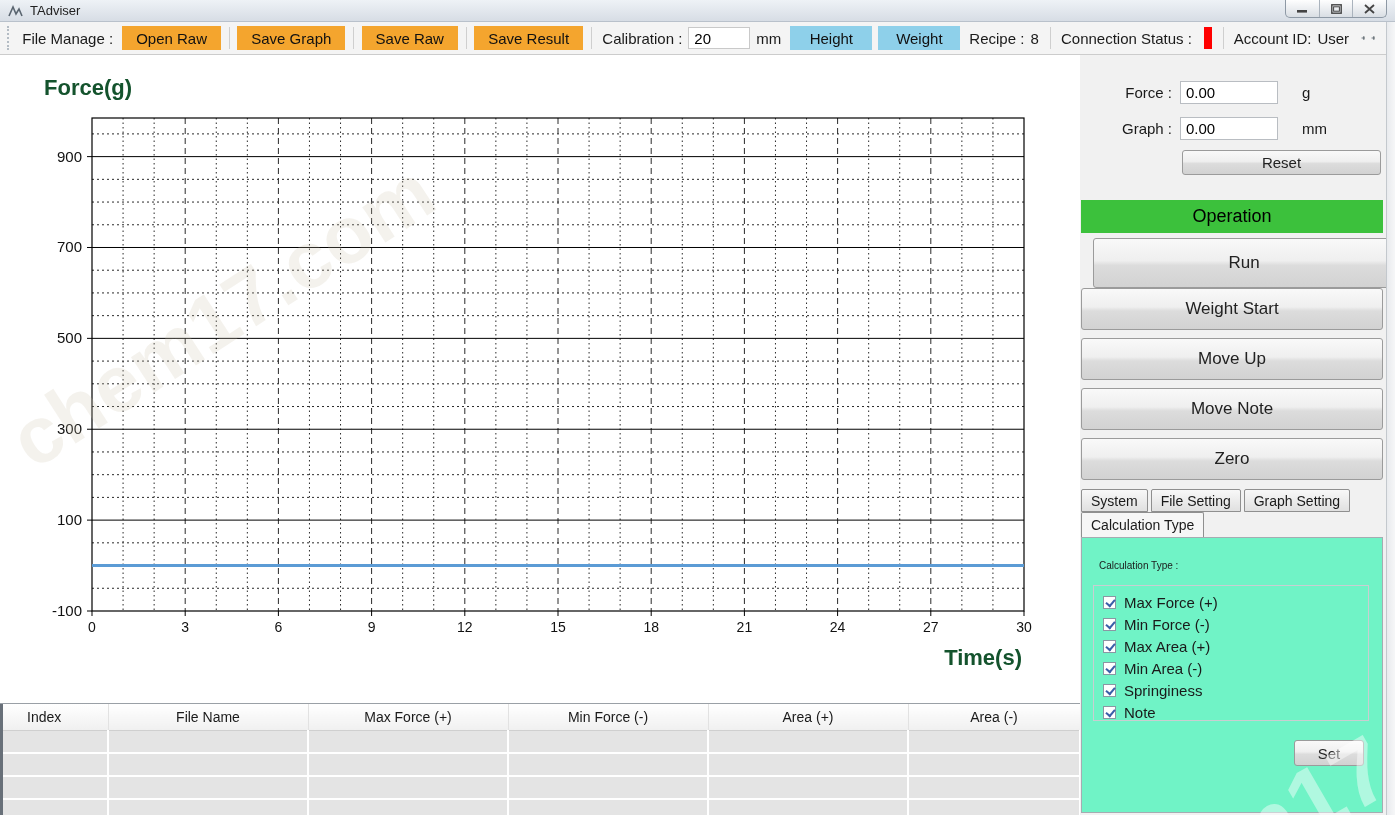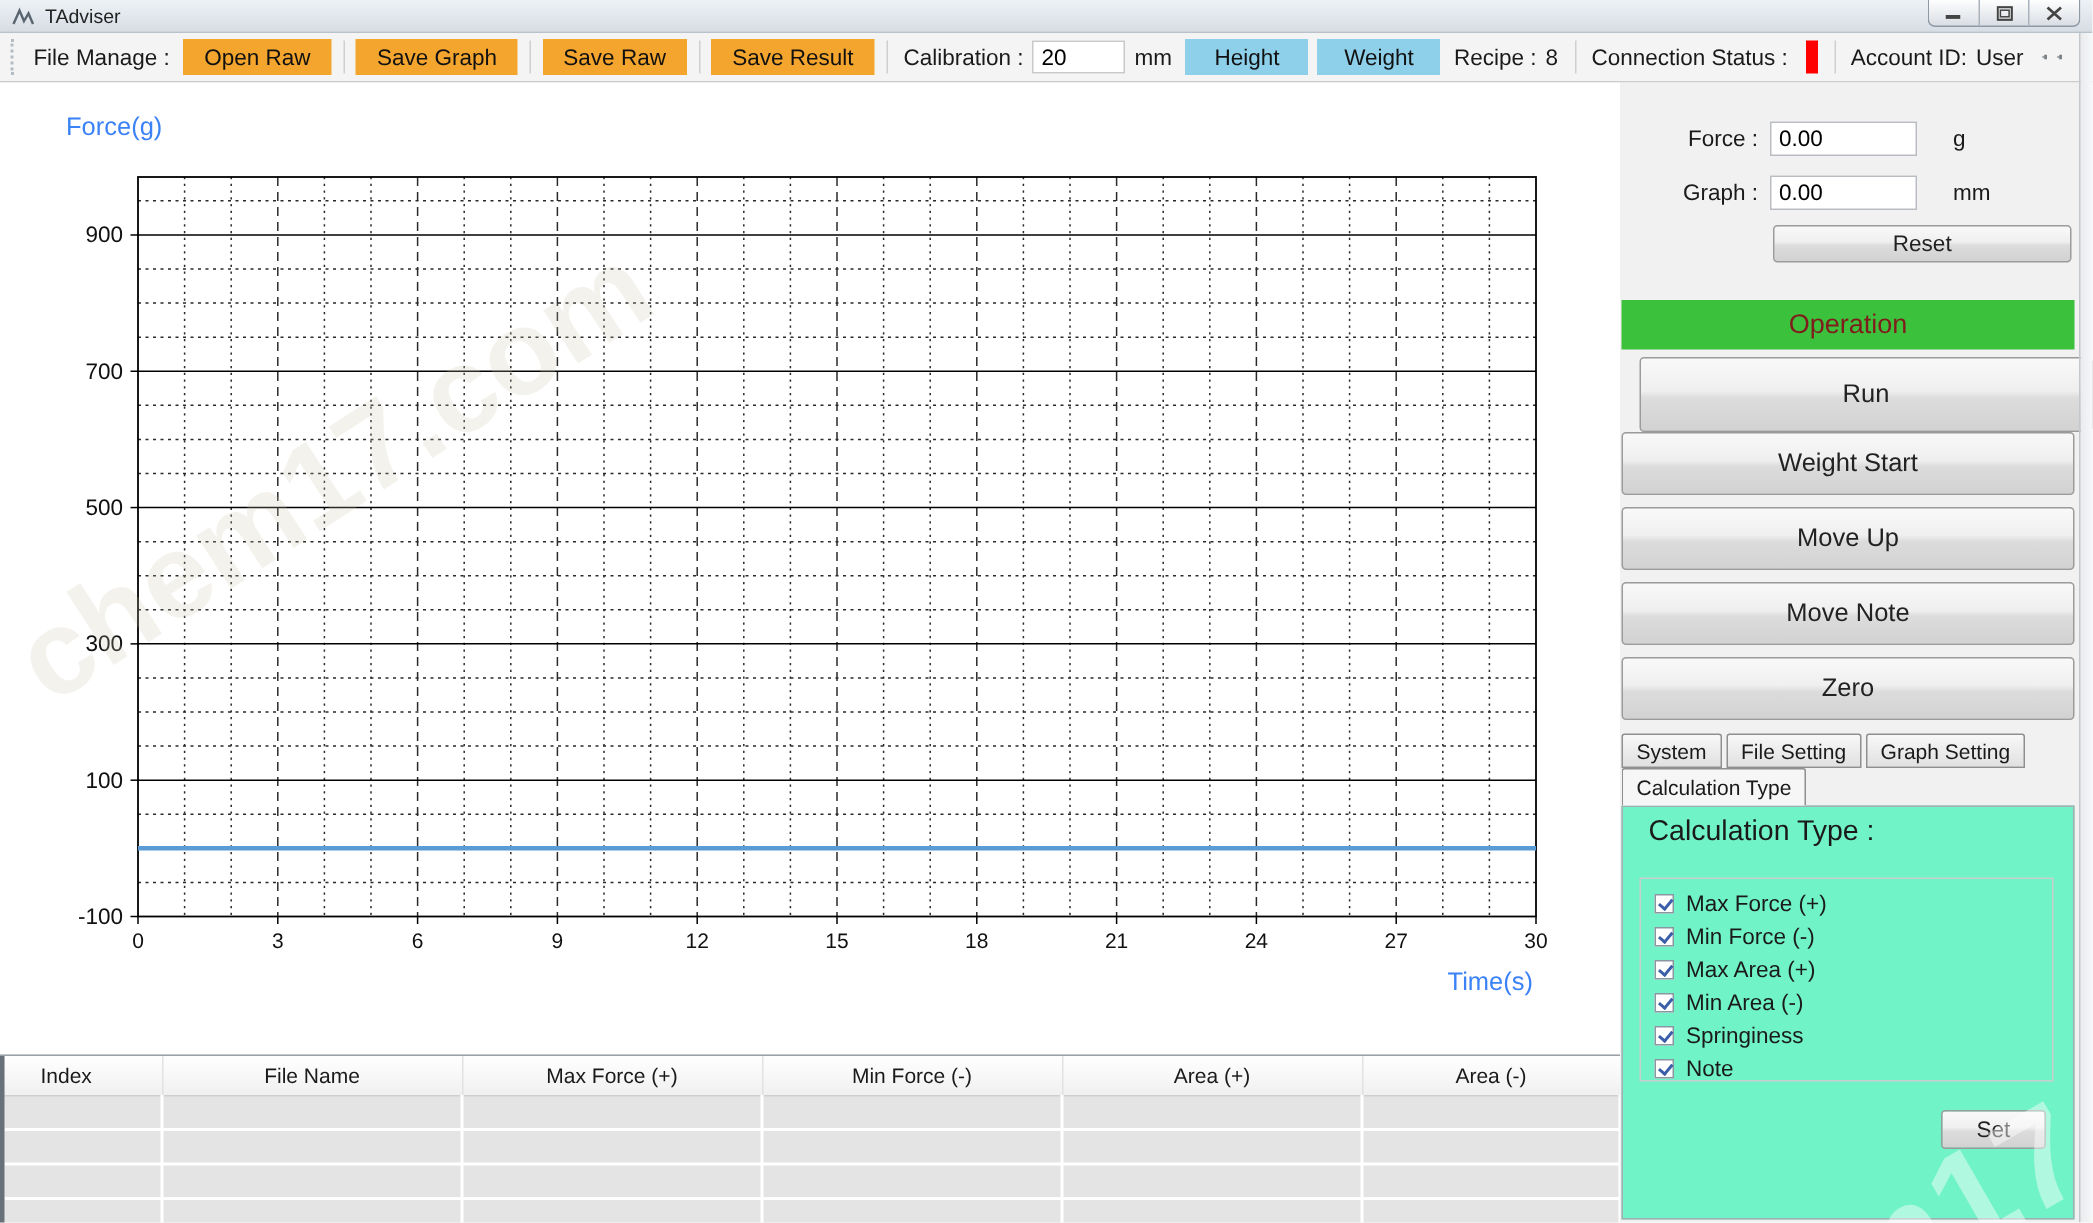--- a/index.html
+++ b/index.html
@@ -28,21 +28,21 @@
   .tb-btn.orange { background:#f4a52e; }
   .tb-btn.blue { background:#8ed0ea; min-width:82px; }
   .tb-sep { width:1px; height:22px; background:#cfcfcf; margin:0 5px; }
   .tb-input { width:62px; height:22px; border:1px solid #c9c9c9; background:#fff; font-size:15px; padding-left:5px; font-family:inherit; }
   .conn-box { width:31px; height:22px; background:#ff0000; margin:0 6px; }
   .acct-icon { width:16px; height:16px; margin-left:6px; }
   .spacer { flex:1; }
 
   
   .chart-panel { position:absolute; left:0; top:55px; width:1080px; height:648px; background:#ffffff; }
-  .axis-title { position:absolute; font-size:17px; font-weight:normal; color:#3b82f6; }
+  .axis-title { position:absolute; font-size:22px; font-weight:bold; color:#14532d; }
   .ylab { left:44px; top:20px; }
   .xlab { left:930px; top:590px; width:92px; text-align:right; }
   #chart-svg text { font-family:"Liberation Sans","DejaVu Sans",sans-serif; }
 
   
   .wm { position:absolute; font-size:80px; font-weight:bold; pointer-events:none; white-space:nowrap; z-index:5; }
   .wm1 { left:-20px; top:270px; color:rgba(205,195,175,0.22); transform:rotate(-33deg); }
   .wm2 { left:1048px; top:740px; color:rgba(255,255,255,0.45); font-size:92px; transform:rotate(-30deg); }
 
   
@@ -59,37 +59,37 @@
   .rpanel { position:absolute; left:1080px; top:55px; width:306px; height:760px; background:#f1f1f1; }
   .fld-row { position:absolute; left:0; width:306px; height:24px; display:flex; align-items:center; font-size:15px; }
   .fld-row .lbl { width:92px; text-align:right; }
   .fld-row input { width:98px; height:23px; border:1px solid #b9bdc2; background:#fff; font-size:15px; padding-left:5px; margin-left:8px; font-family:inherit; }
   .fld-row .unit { margin-left:24px; }
   .btn { display:block; position:absolute; border:1px solid #9b9b9b; border-radius:3px;
     background:linear-gradient(#f9f9f9 0%,#efefef 45%,#dcdcdc 55%,#d2d2d2 100%);
     font-family:inherit; font-size:17px; color:#222; cursor:pointer; text-align:center; }
   .btn-reset { left:102px; top:95px; width:199px; height:25px; font-size:15px; }
   .op-head { position:absolute; left:1px; top:145px; width:302px; height:33px; background:#3cc13c;
-    color:#7f1d1d; font-size:18px; display:flex; align-items:center; justify-content:center; }
+    color:#000000; font-size:18px; display:flex; align-items:center; justify-content:center; }
   .btn-run        { left:13px; top:183px; width:302px; height:50px; }
   .btn-weightstart{ left:1px; top:233px; width:302px; height:42px; }
   .btn-moveup     { left:1px; top:283px; width:302px; height:42px; }
   .btn-movedown   { left:1px; top:333px; width:302px; height:42px; }
   .btn-zero       { left:1px; top:383px; width:302px; height:42px; }
 
   
   .tabs1 { position:absolute; left:1px; top:434px; display:flex; gap:3px; }
   .tab { height:23px; line-height:22px; padding:0 9px; font-size:14px; text-align:center;
     background:linear-gradient(#f8f8f8,#e0e0e0); border:1px solid #8f8f8f; border-radius:2px 2px 0 0; cursor:pointer; }
   .tab.active { position:absolute; left:1px; top:457px; height:25px; line-height:24px;
     background:#f6f6f6; border-bottom:none; z-index:2; }
 
   
   .calc { position:absolute; left:1px; top:482px; width:302px; height:276px; background:#70f3c6; border:1px solid #a5acb2; }
-  .calc-title { position:absolute; left:17px; top:6px; font-size:19px; }
+  .calc-title { position:absolute; left:17px; top:22px; font-size:10px; }
   .optbox { position:absolute; left:11px; top:47px; width:276px; height:136px; border:1px solid #c9ced1; padding:5px 0 0 9px; overflow:hidden; }
   .opt { display:flex; align-items:center; height:22px; font-size:15px; }
   .cb { width:13px; height:13px; background:#fff; border:1px solid #8a97a3; margin-right:8px; position:relative; flex:none; }
   .cb.checked::after { content:""; position:absolute; left:2px; top:2px; width:7px; height:4px;
     border-left:2px solid #3a5fa8; border-bottom:2px solid #3a5fa8; transform:rotate(-50deg); }
   .btn-set { left:212px; top:202px; width:70px; height:26px; font-size:15px; }
 
   
   .vscroll { position:absolute; left:1386px; top:22px; width:9px; height:793px;
     background:linear-gradient(90deg,#e9ebee,#f6f7f8); border-left:1px solid #c3c8cd; }

